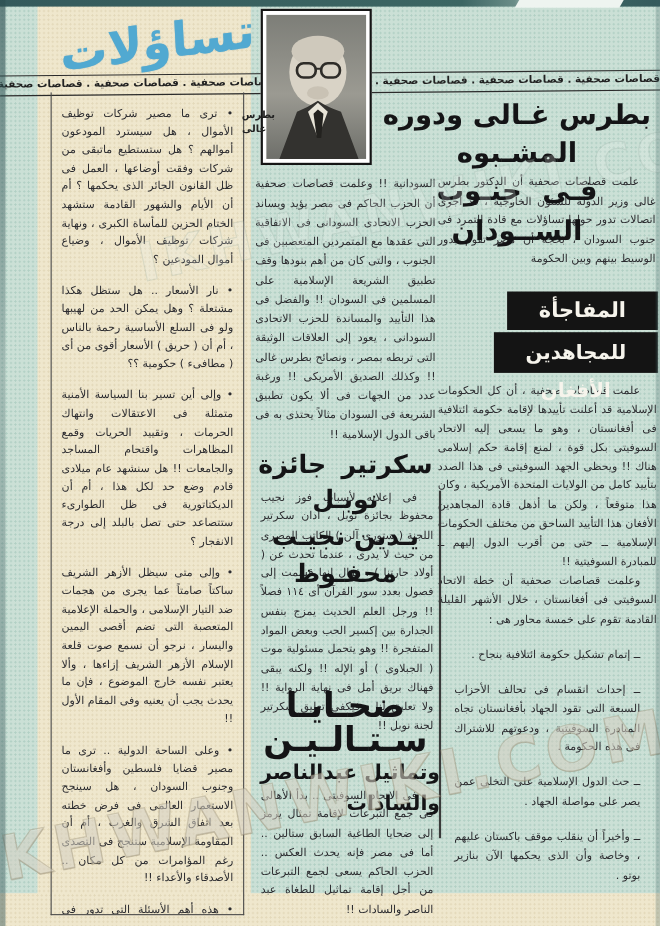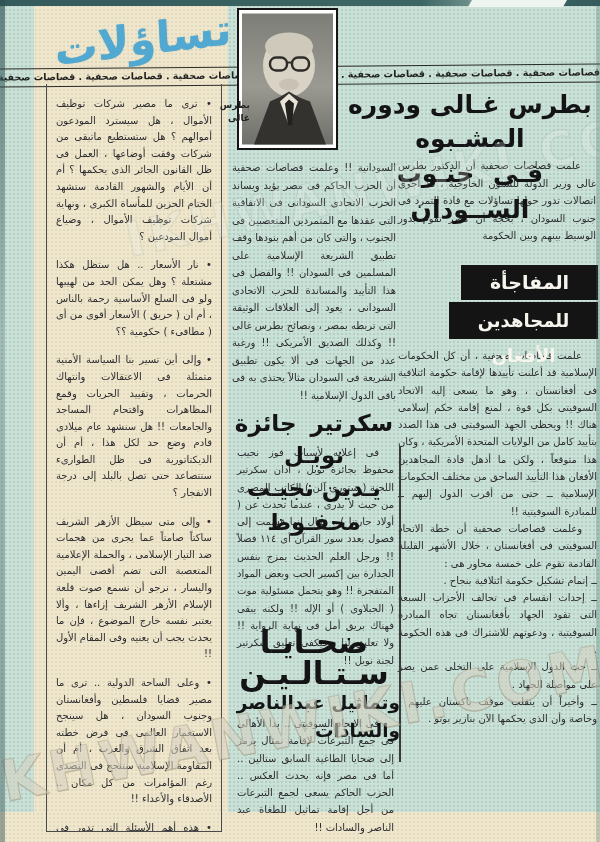--- a/index.html
+++ b/index.html
@@ -58,21 +58,21 @@
 
   
   #photo {
     position:absolute; left:237px; top:8px; width:101px; height:142px;
     background:#fff; border:2.5px solid #151515; padding:3px; z-index:6;
   }
   #photo svg { display:block; width:100%; height:100%; }
   #photo-caption {
     position:absolute; left:220px; top:99px; width:30px; z-index:7;
     direction:rtl; font-size:9px; font-weight:bold; line-height:13px;
-    color:#222; text-align:right;
+    color:#222; text-align:left;
   }
 
   
   #headline1 {
     position:absolute; left:342px; top:88px; width:256px; z-index:5;
     direction:rtl; text-align:center; color:#141416; font-weight:bold;
   }
   #headline1 .h-l1 { font-size:25px; line-height:34px; letter-spacing:0px; }
   #headline1 .h-l2 { font-size:25px; line-height:36px; word-spacing:10px; }
 
@@ -89,21 +89,21 @@
   .blackbar {
     position:absolute; background:#141414; color:#f6f4ec; z-index:5;
     direction:rtl; text-align:center; font-weight:bold;
     box-shadow:0 0 0 1px #141414;
   }
   #bb1 { left:462px; top:266px; width:135px; height:33px; font-size:19px; line-height:33px; }
   #bb2 { left:450px; top:303px; width:147px; height:35px; font-size:18px; line-height:35px; }
 
   #a2-flow { left:398px; top:347px; width:199px; height:448px; line-height:17.3px; }
   #a2-flow p { margin:0; }
-  #a2-flow .bullets div { margin:0; }
+  #a2-flow .bullets div { margin:15px; }
 
   
   #vrule {
     position:absolute; left:399px; top:446px; width:1.6px; height:316px;
     background:#3a3a3a; z-index:4;
   }
 
   
   #headline3 {
     position:absolute; left:228px; top:371px; width:172px; z-index:5;

